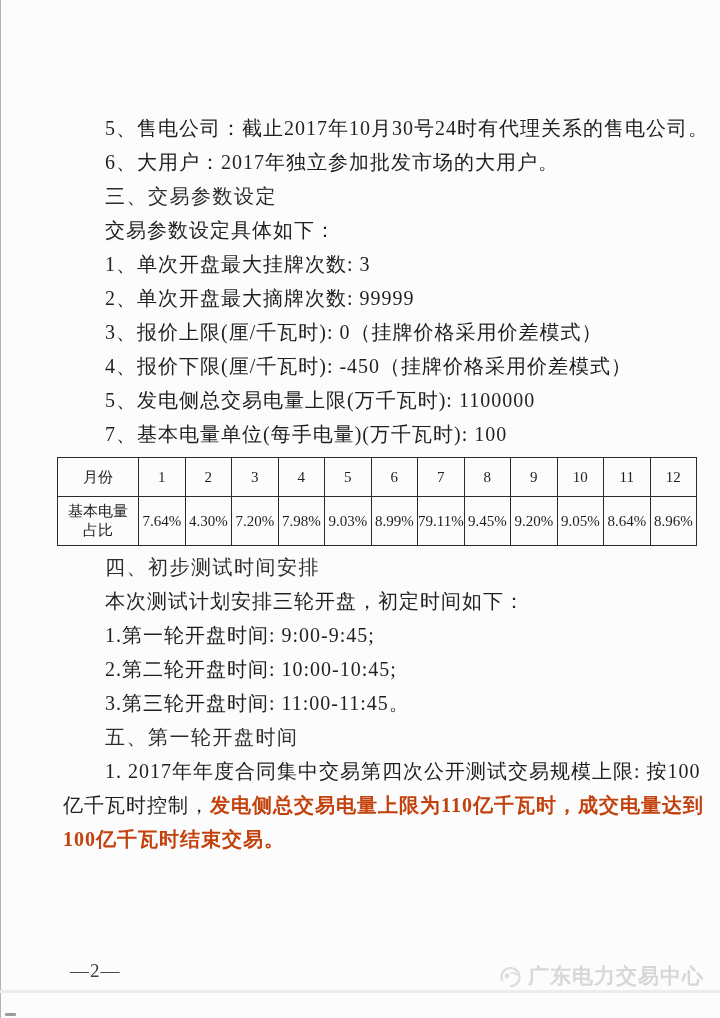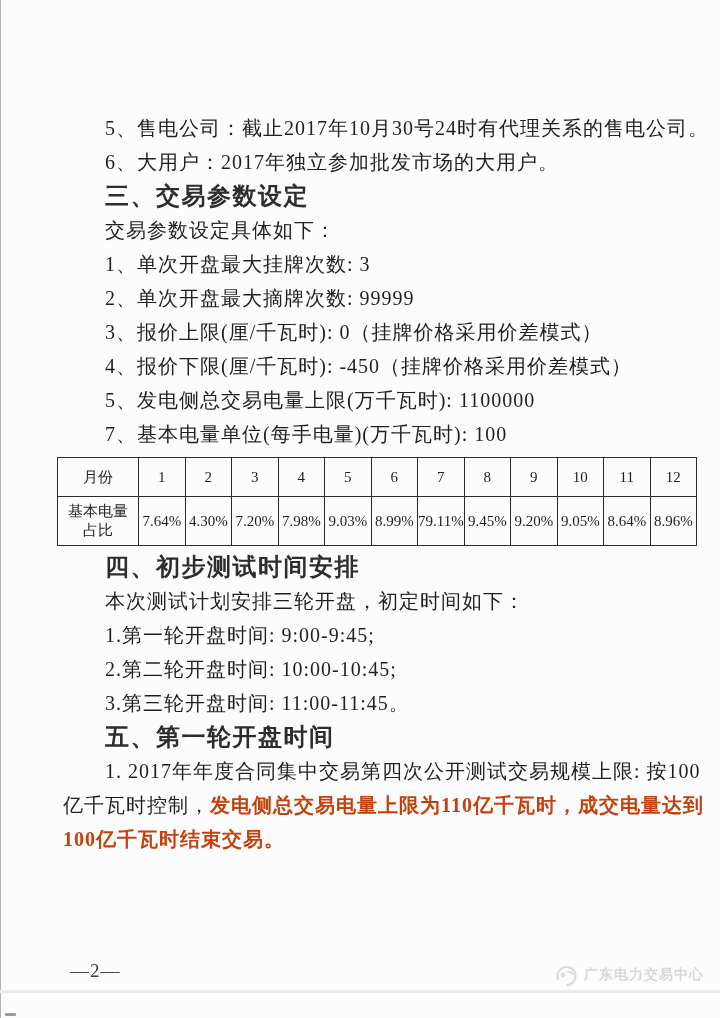--- a/index.html
+++ b/index.html
@@ -10,21 +10,21 @@
   }
   .scan-edge-left{position:absolute;left:0;top:0;width:1px;height:100%;background:#b3b3b3;}
   .scan-band-bottom{position:absolute;left:0;top:990px;width:100%;height:3px;background:#ececec;}
   .scan-mark{position:absolute;left:5px;top:1013px;width:11px;height:3px;background:#9c9c9c;border-radius:1px;}
 
   .content{position:absolute;left:63px;top:104px;width:640px;margin-top:7px;}
   .line{margin:0;font-size:20px;line-height:34px;letter-spacing:1px;white-space:nowrap;}
   .ind{padding-left:42px;}
   .heading{
     margin:0;padding-left:42px;font-family:"Liberation Sans","DejaVu Sans",sans-serif;
-    font-weight:700;font-size:24px;line-height:34px;color:#2d2d2d;letter-spacing:1.5px;white-space:nowrap;
+    font-weight:400;font-size:20px;line-height:34px;color:#2d2d2d;letter-spacing:1.5px;white-space:nowrap;
   }
   .bold-run{font-weight:700;color:#c2410c;}
 
   table.ratio{
     border-collapse:collapse;table-layout:fixed;width:640px;margin:6px 0 4px -6px;
     border:1.5px solid #2b2b2b;
   }
   table.ratio td{
     border:1px solid #2b2b2b;text-align:center;vertical-align:middle;
     font-size:15px;color:#1e1e1e;padding:0;
@@ -32,21 +32,21 @@
   table.ratio tr.hdr-row td{height:38px;text-align:center;}
   table.ratio tr.val-row td{height:48px;}
   table.ratio td.stub{width:64px;padding:0 8px;line-height:19px;font-size:15px;}
 
   .page-number{
     position:absolute;left:70px;top:960px;font-size:19px;color:#3d3d3d;letter-spacing:1px;
   }
   .watermark{
     position:absolute;right:16px;top:962px;display:flex;align-items:center;gap:5px;
     color:#d7d7d7;font-family:"Liberation Sans","DejaVu Sans",sans-serif;
-    font-weight:700;font-size:14px;letter-spacing:1px;white-space:nowrap;
+    font-weight:700;font-size:21px;letter-spacing:1px;white-space:nowrap;
   }
   .watermark svg{display:block;}
 </style>
 </head>
 <body>
 
 <div class="page">
   <div class="scan-edge-left"></div>
 
   <div class="content">

